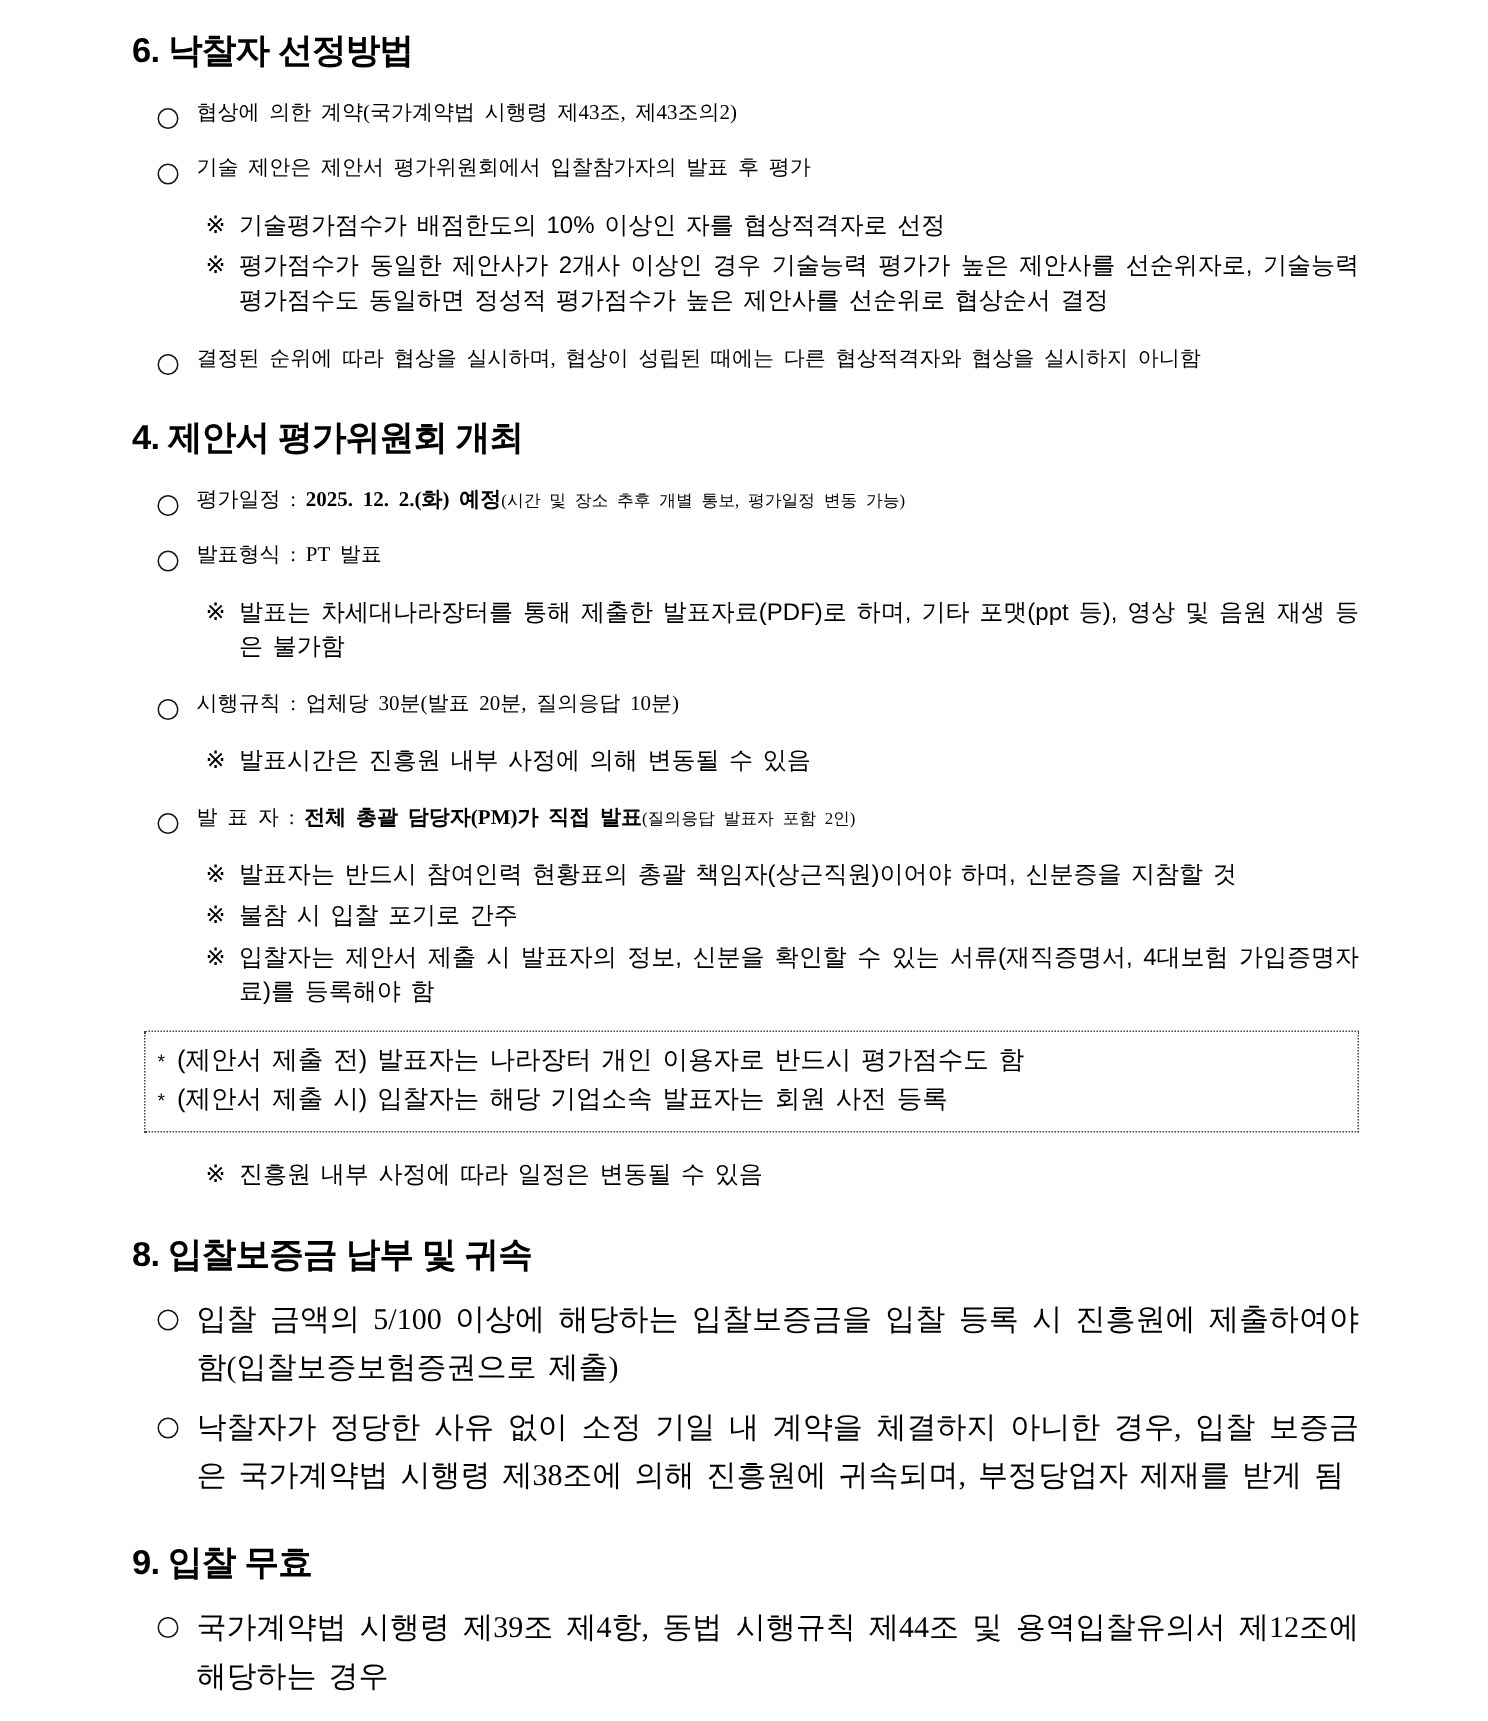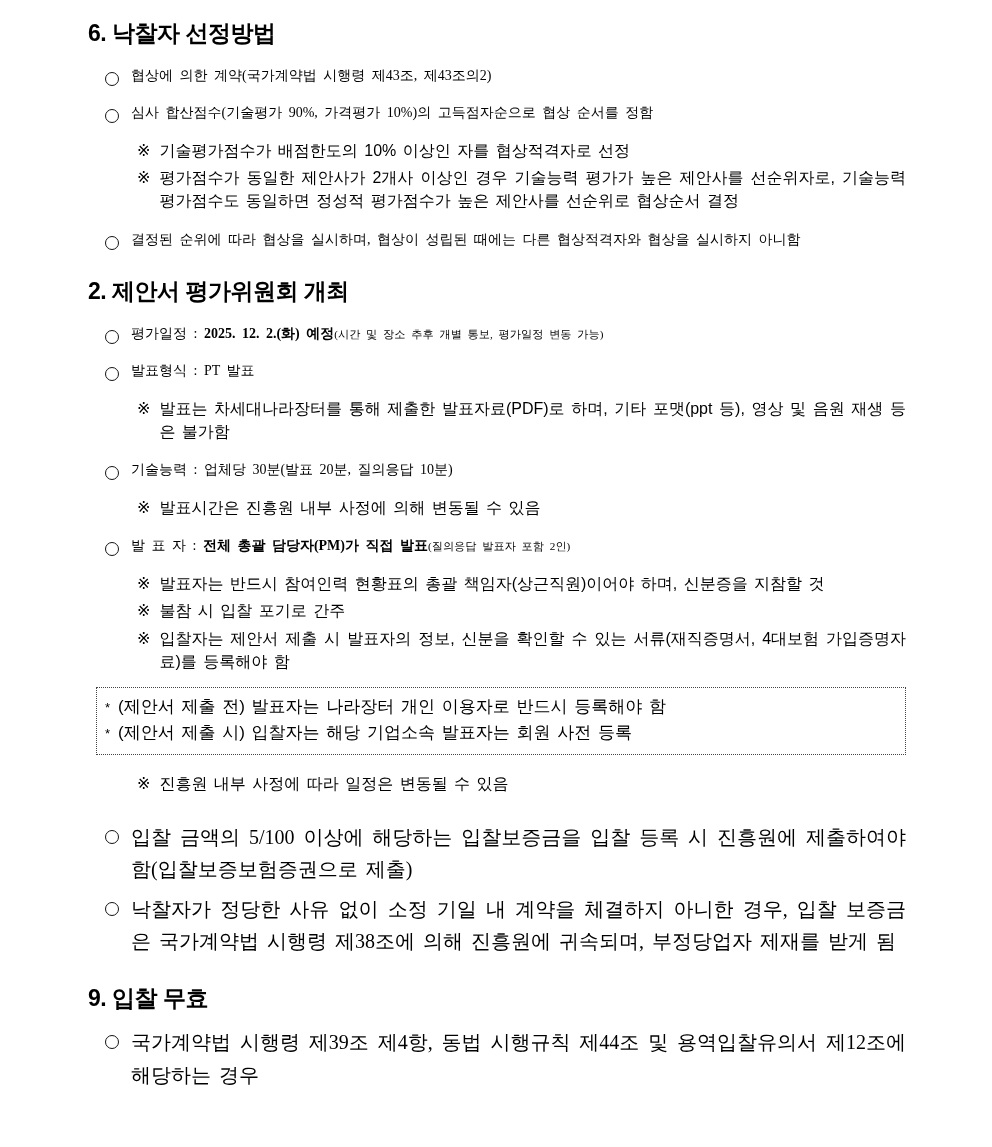--- a/index.html
+++ b/index.html
@@ -111,52 +111,52 @@
 
 <div class="page" data-name="document-page">
     <section class="doc-section" data-name="section-6">
       <h2 class="section-title" data-name="section-title-6">6. 낙찰자 선정방법</h2>
       <div class="item bullet" data-name="bullet-item">
         <span class="circle-marker" data-name="circle-bullet-icon"></span>
         <span class="item-text" data-name="item-text"><span class="run" data-name="text-run">협상에 의한 계약(국가계약법 시행령 제43조, 제43조의2)</span></span>
       </div>
       <div class="item bullet" data-name="bullet-item">
         <span class="circle-marker" data-name="circle-bullet-icon"></span>
-        <span class="item-text" data-name="item-text"><span class="run" data-name="text-run">심사 합산점수(기술평가 90%, 가격평가 10%)의 고득점자순으로 협상 순서를 정함</span></span>
+        <span class="item-text" data-name="item-text"><span class="run" data-name="text-run">기술 제안은 제안서 평가위원회에서 입찰참가자의 발표 후 평가</span></span>
       </div>
       <div class="item note" data-name="note-item">
         <span class="ref-marker" data-name="reference-mark-icon">※</span>
         <span class="item-text" data-name="item-text"><span class="run" data-name="text-run">기술평가점수가 배점한도의 10% 이상인 자를 협상적격자로 선정</span></span>
       </div>
       <div class="item note" data-name="note-item">
         <span class="ref-marker" data-name="reference-mark-icon">※</span>
         <span class="item-text" data-name="item-text"><span class="run" data-name="text-run">평가점수가 동일한 제안사가 2개사 이상인 경우 기술능력 평가가 높은 제안사를 선순위자로, 기술능력 평가점수도 동일하면 정성적 평가점수가 높은 제안사를 선순위로 협상순서 결정</span></span>
       </div>
       <div class="item bullet" data-name="bullet-item">
         <span class="circle-marker" data-name="circle-bullet-icon"></span>
         <span class="item-text" data-name="item-text"><span class="run" data-name="text-run">결정된 순위에 따라 협상을 실시하며, 협상이 성립된 때에는 다른 협상적격자와 협상을 실시하지 아니함</span></span>
       </div>
     </section>
     <section class="doc-section" data-name="section-7">
-      <h2 class="section-title" data-name="section-title-7">2. 제안서 평가위원회 개최</h2>
+      <h2 class="section-title" data-name="section-title-7">4. 제안서 평가위원회 개최</h2>
       <div class="item bullet" data-name="bullet-item">
         <span class="circle-marker" data-name="circle-bullet-icon"></span>
         <span class="item-text" data-name="item-text"><span class="run" data-name="text-run">평가일정 : </span><span class="run bold" data-name="text-run">2025. 12. 2.(화) 예정</span><span class="run small" data-name="text-run">(시간 및 장소 추후 개별 통보, 평가일정 변동 가능)</span></span>
       </div>
       <div class="item bullet" data-name="bullet-item">
         <span class="circle-marker" data-name="circle-bullet-icon"></span>
         <span class="item-text" data-name="item-text"><span class="run" data-name="text-run">발표형식 : PT 발표</span></span>
       </div>
       <div class="item note" data-name="note-item">
         <span class="ref-marker" data-name="reference-mark-icon">※</span>
         <span class="item-text" data-name="item-text"><span class="run" data-name="text-run">발표는 차세대나라장터를 통해 제출한 발표자료(PDF)로 하며, 기타 포맷(ppt 등), 영상 및 음원 재생 등은 불가함</span></span>
       </div>
       <div class="item bullet" data-name="bullet-item">
         <span class="circle-marker" data-name="circle-bullet-icon"></span>
-        <span class="item-text" data-name="item-text"><span class="run" data-name="text-run">기술능력 : 업체당 30분(발표 20분, 질의응답 10분)</span></span>
+        <span class="item-text" data-name="item-text"><span class="run" data-name="text-run">시행규칙 : 업체당 30분(발표 20분, 질의응답 10분)</span></span>
       </div>
       <div class="item note" data-name="note-item">
         <span class="ref-marker" data-name="reference-mark-icon">※</span>
         <span class="item-text" data-name="item-text"><span class="run" data-name="text-run">발표시간은 진흥원 내부 사정에 의해 변동될 수 있음</span></span>
       </div>
       <div class="item bullet" data-name="bullet-item">
         <span class="circle-marker" data-name="circle-bullet-icon"></span>
         <span class="item-text" data-name="item-text"><span class="run" data-name="text-run">발 표 자 : </span><span class="run bold" data-name="text-run">전체 총괄 담당자(PM)가 직접 발표</span><span class="run small" data-name="text-run">(질의응답 발표자 포함 2인)</span></span>
       </div>
       <div class="item note" data-name="note-item">
@@ -167,33 +167,34 @@
         <span class="ref-marker" data-name="reference-mark-icon">※</span>
         <span class="item-text" data-name="item-text"><span class="run" data-name="text-run">불참 시 입찰 포기로 간주</span></span>
       </div>
       <div class="item note" data-name="note-item">
         <span class="ref-marker" data-name="reference-mark-icon">※</span>
         <span class="item-text" data-name="item-text"><span class="run" data-name="text-run">입찰자는 제안서 제출 시 발표자의 정보, 신분을 확인할 수 있는 서류(재직증명서, 4대보험 가입증명자료)를 등록해야 함</span></span>
       </div>
       <div class="note-box" data-name="notice-box">
         <div class="box-line" data-name="notice-box-line">
           <span class="star-marker" data-name="asterisk-marker-icon">*</span>
-          <span class="item-text" data-name="notice-box-text"><span class="run" data-name="text-run">(제안서 제출 전) 발표자는 나라장터 개인 이용자로 반드시 등록해야 함</span></span>
+          <span class="item-text" data-name="notice-box-text"><span class="run" data-name="text-run">(제안서 제출 전) 발표자는 나라장터 개인 이용자로 반드시 평가점수도 함</span></span>
         </div>
         <div class="box-line" data-name="notice-box-line">
           <span class="star-marker" data-name="asterisk-marker-icon">*</span>
           <span class="item-text" data-name="notice-box-text"><span class="run" data-name="text-run">(제안서 제출 시) 입찰자는 해당 기업소속 발표자는 회원 사전 등록</span></span>
         </div>
       </div>
       <div class="item note" data-name="note-item">
         <span class="ref-marker" data-name="reference-mark-icon">※</span>
         <span class="item-text" data-name="item-text"><span class="run" data-name="text-run">진흥원 내부 사정에 따라 일정은 변동될 수 있음</span></span>
       </div>
     </section>
     <section class="doc-section" data-name="section-8">
+      <h2 class="section-title" data-name="section-title-8">8. 입찰보증금 납부 및 귀속</h2>
       <div class="item bullet" data-name="bullet-item">
         <span class="circle-marker" data-name="circle-bullet-icon"></span>
         <span class="item-text" data-name="item-text"><span class="run" data-name="text-run">입찰 금액의 5/100 이상에 해당하는 입찰보증금을 입찰 등록 시 진흥원에 제출하여야 함(입찰보증보험증권으로 제출)</span></span>
       </div>
       <div class="item bullet" data-name="bullet-item">
         <span class="circle-marker" data-name="circle-bullet-icon"></span>
         <span class="item-text" data-name="item-text"><span class="run" data-name="text-run">낙찰자가 정당한 사유 없이 소정 기일 내 계약을 체결하지 아니한 경우, 입찰 보증금은 국가계약법 시행령 제38조에 의해 진흥원에 귀속되며, 부정당업자 제재를 받게 됨</span></span>
       </div>
     </section>
     <section class="doc-section" data-name="section-9">

